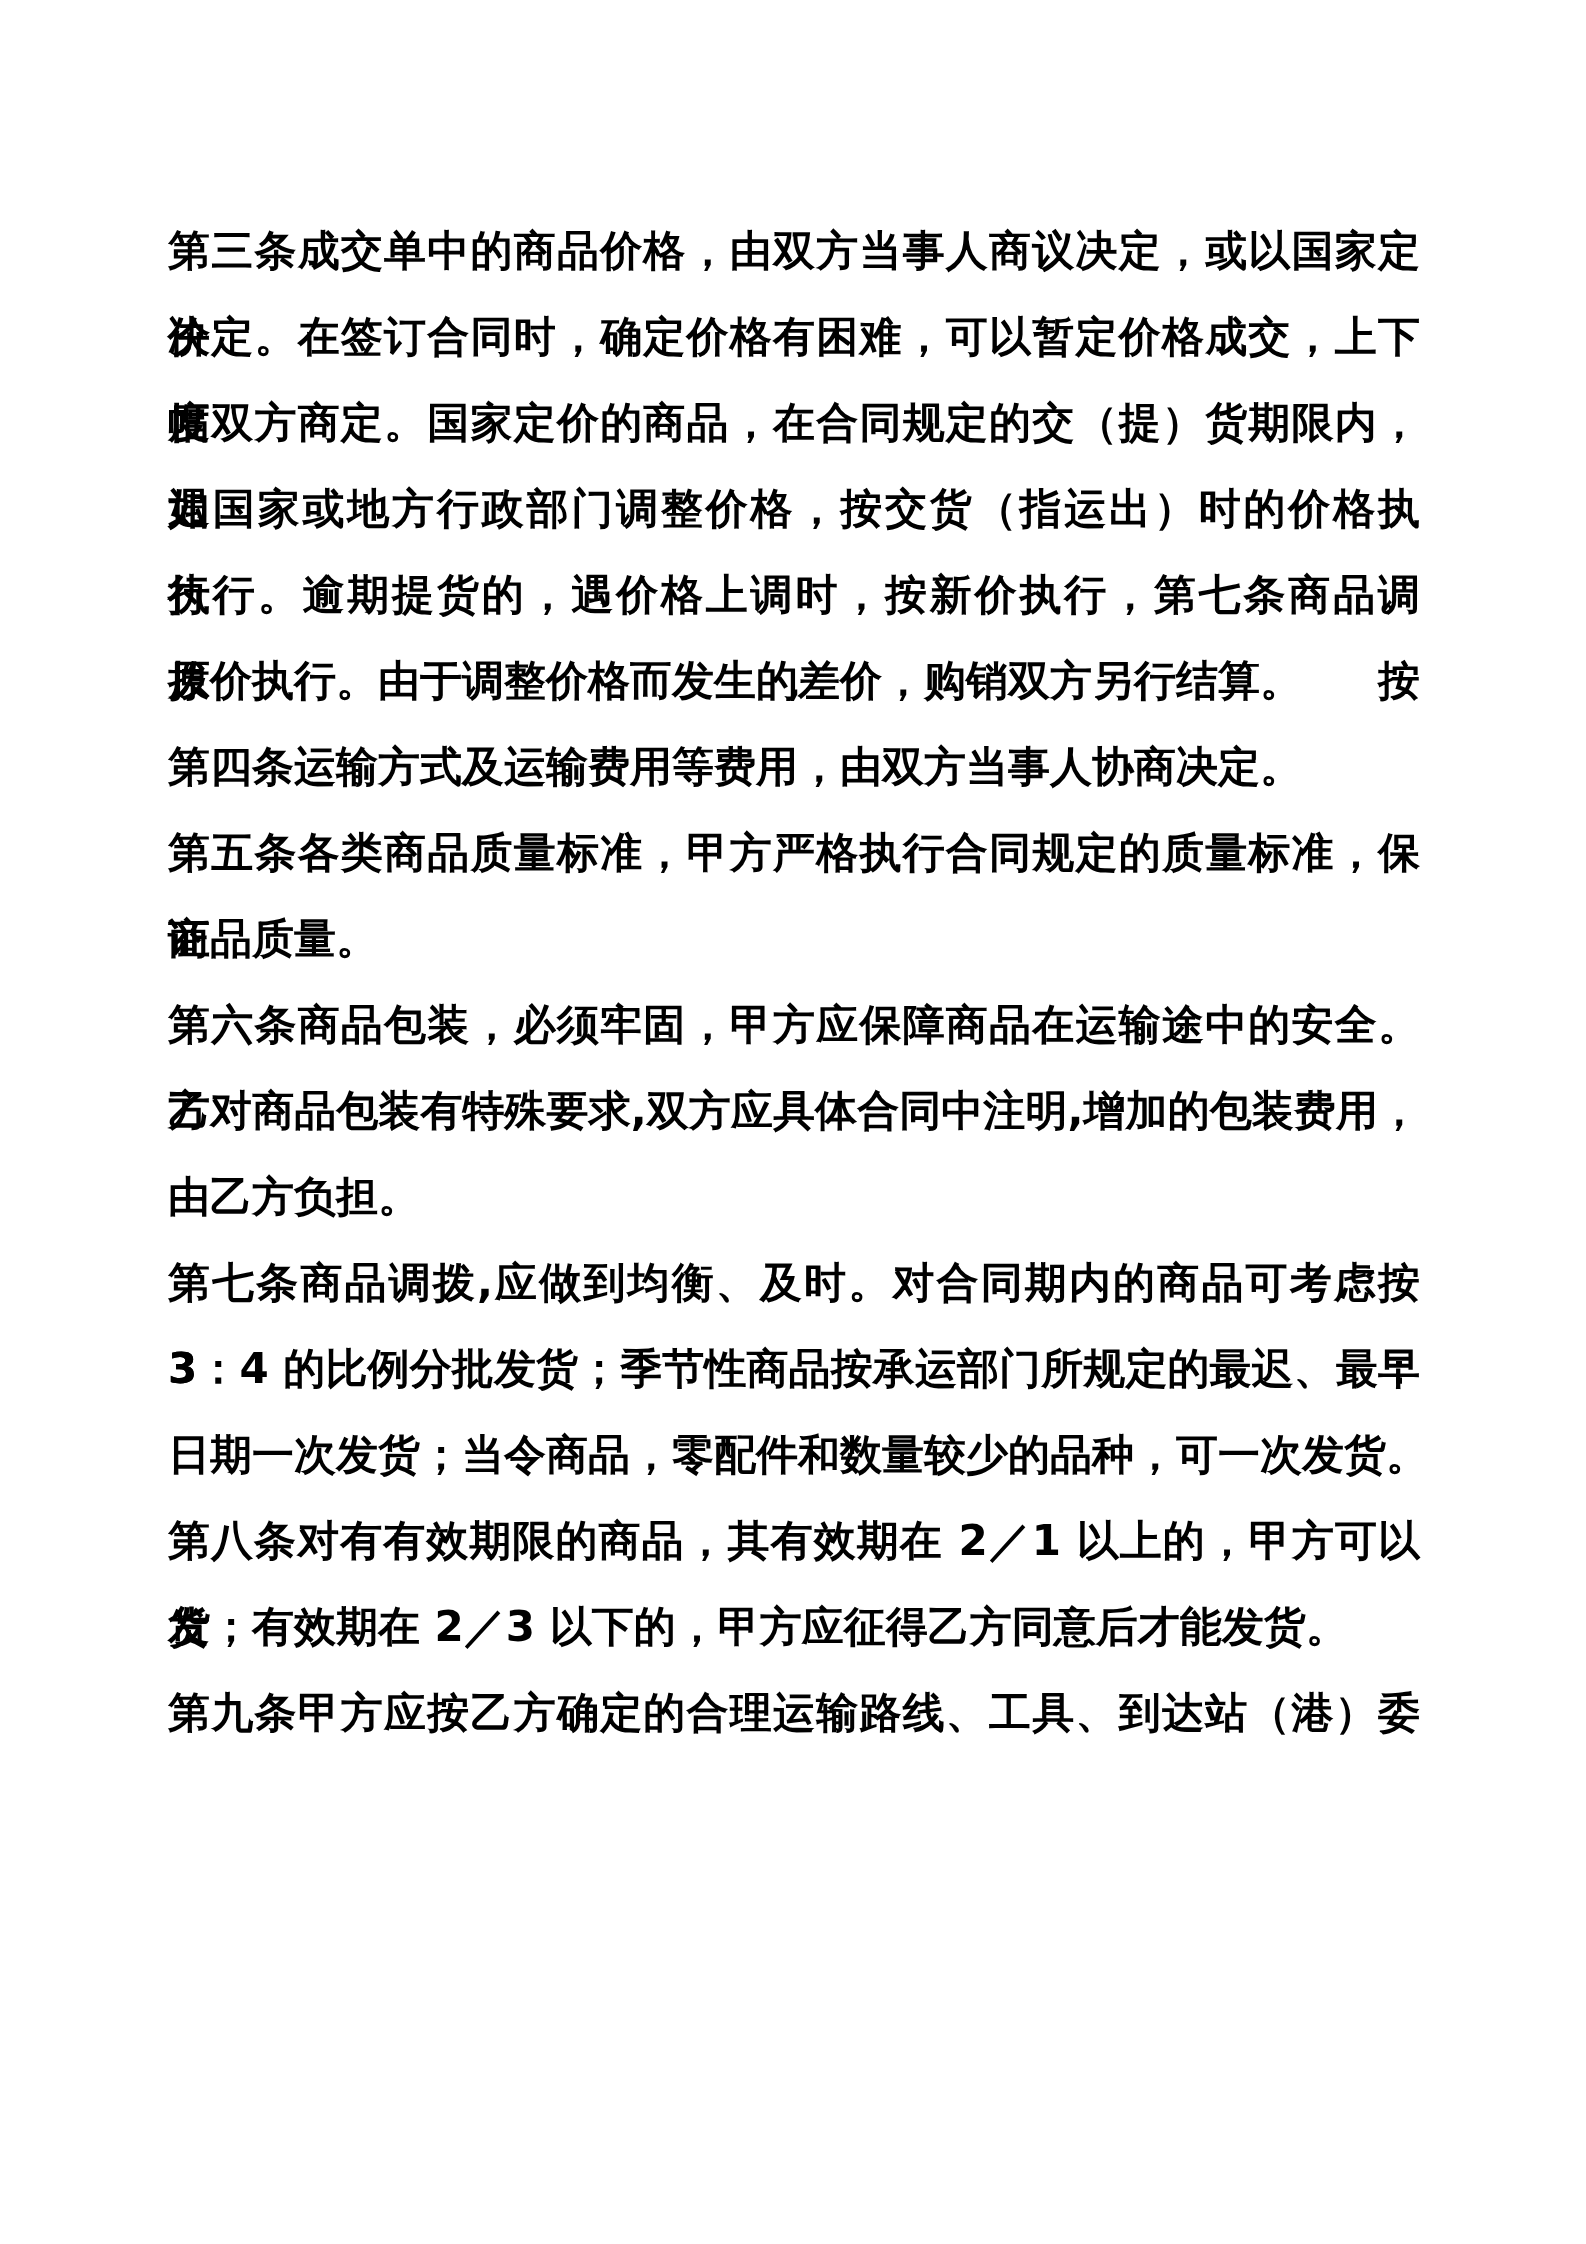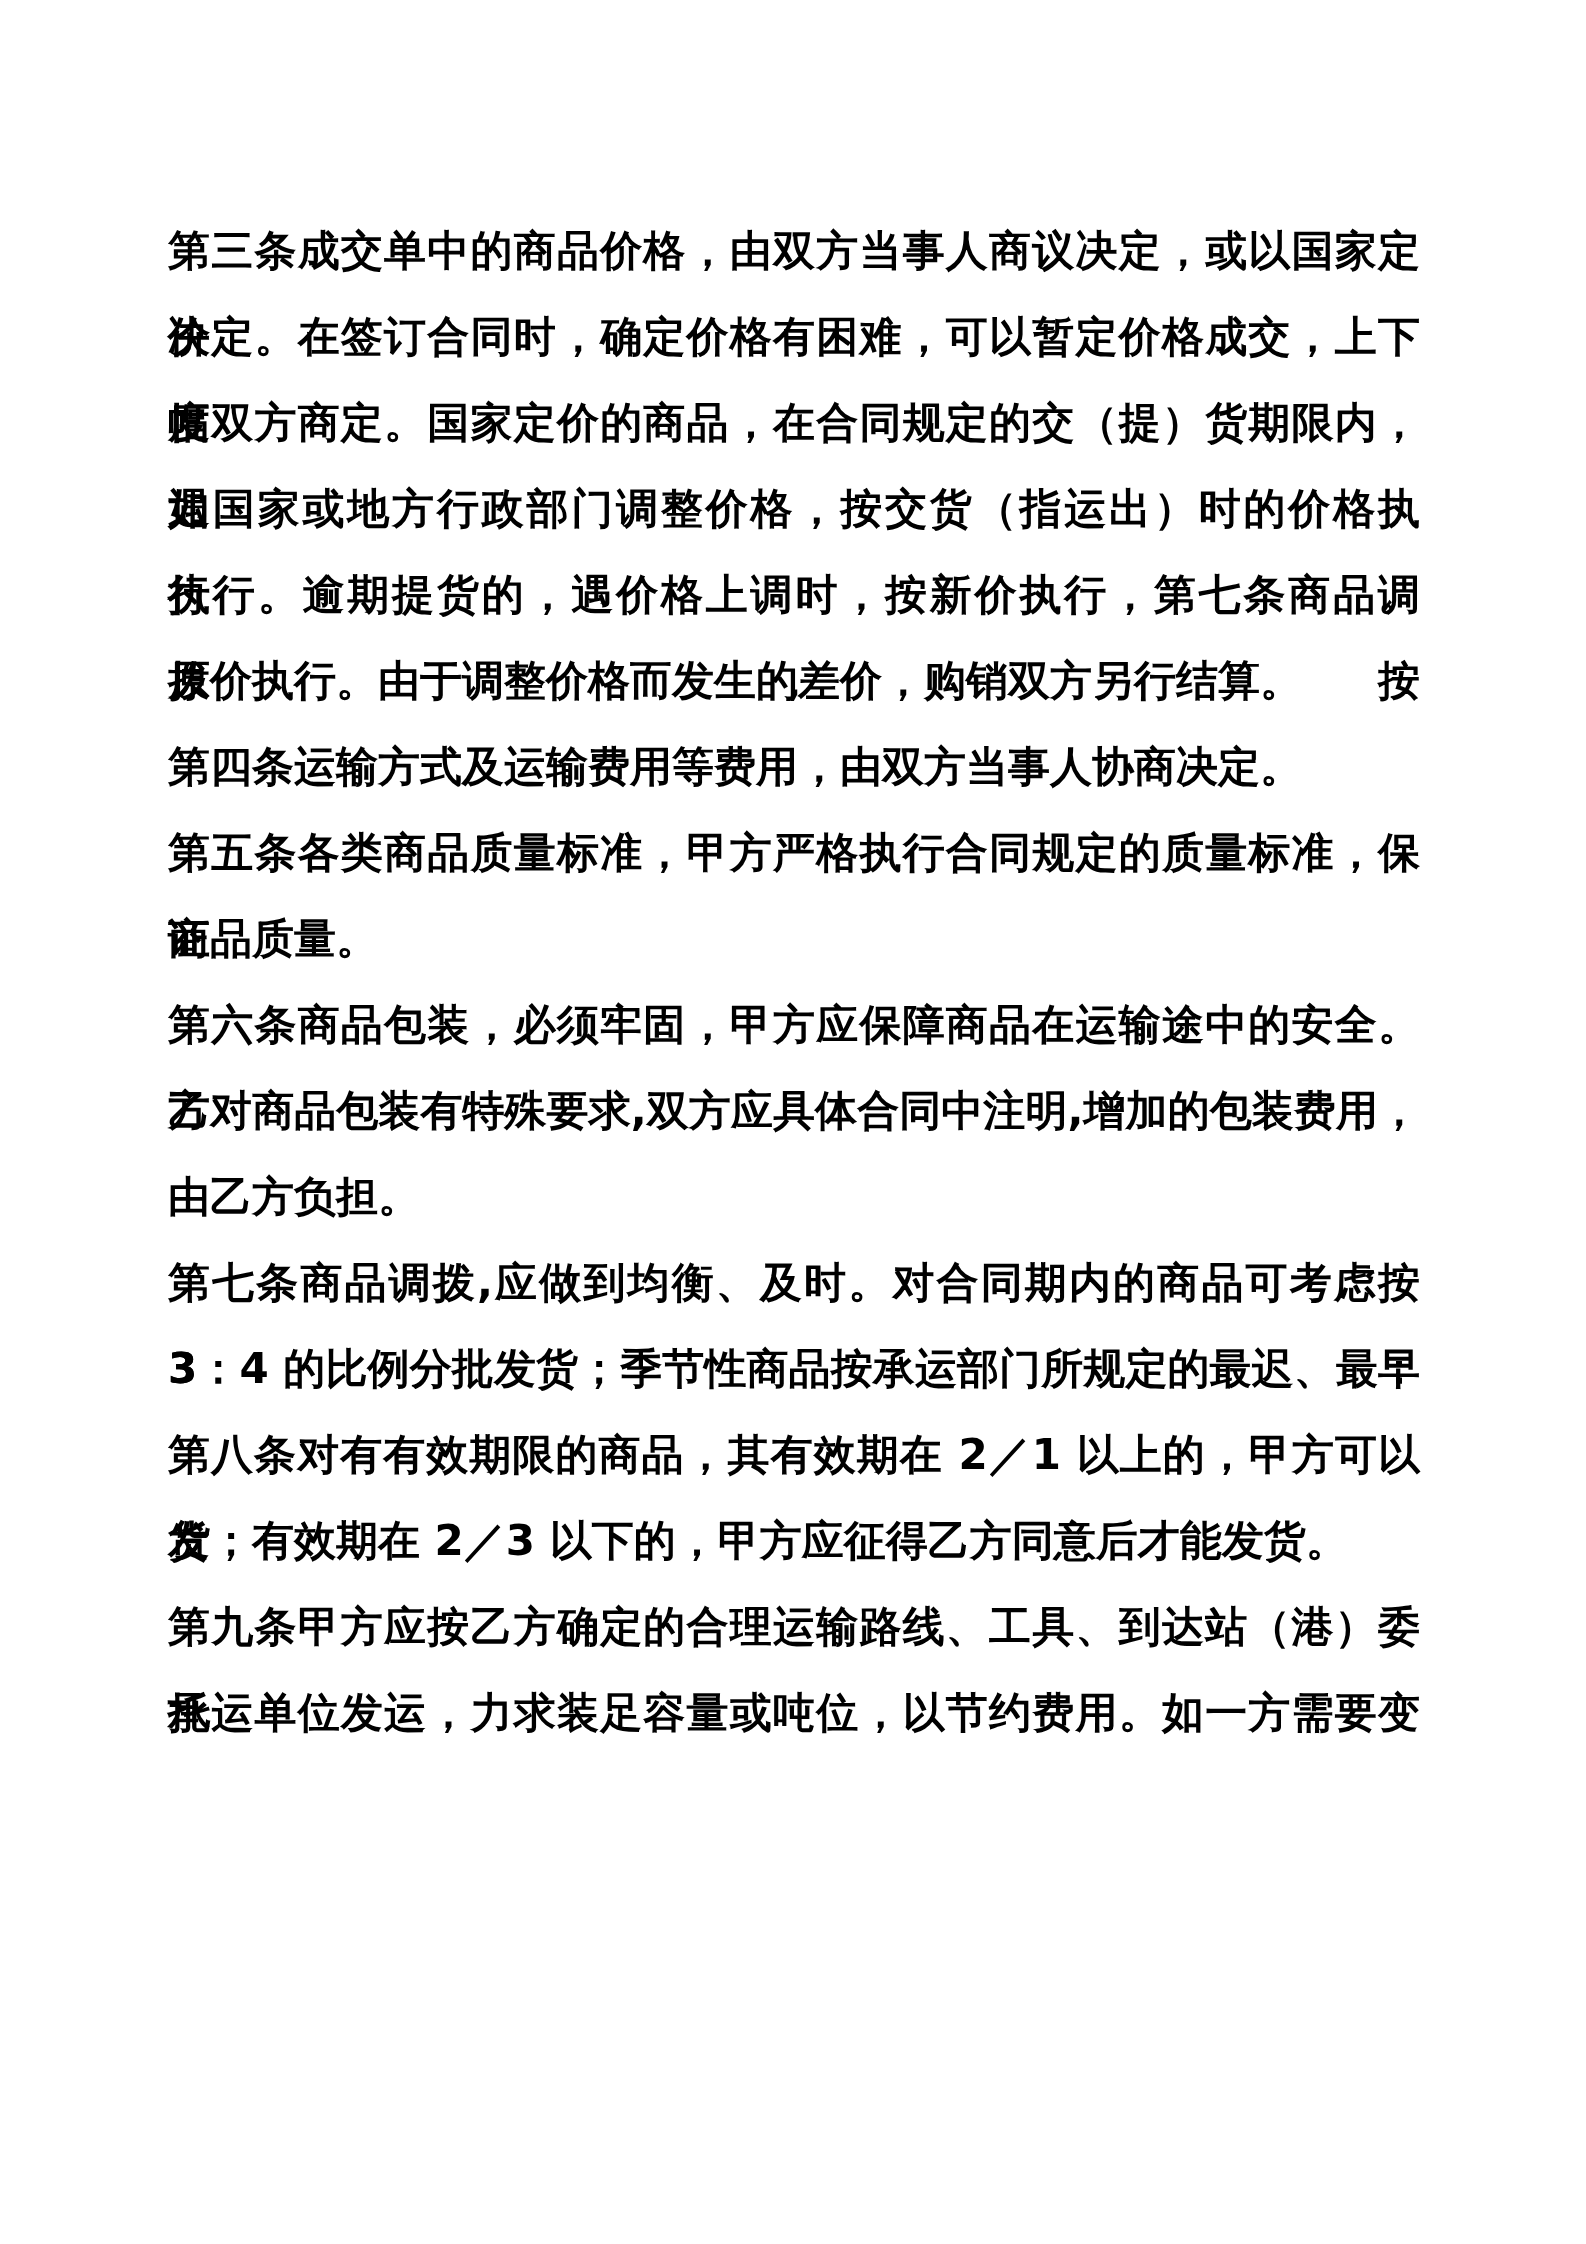--- a/index.html
+++ b/index.html
@@ -49,20 +49,21 @@
     <div class="line fill">执行。逾期提货的，遇价格上调时，按新价执行，第七条商品调拨，按</div>
     <div class="line">原价执行。由于调整价格而发生的差价，购销双方另行结算。</div>
     <div class="line">第四条运输方式及运输费用等费用，由双方当事人协商决定。</div>
     <div class="line fill">第五条各类商品质量标准，甲方严格执行合同规定的质量标准，保证</div>
     <div class="line">商品质量。</div>
     <div class="line fill">第六条商品包装，必须牢固，甲方应保障商品在运输途中的安全。乙</div>
     <div class="line fill">方对商品包装有特殊要求,双方应具体合同中注明,增加的包装费用，</div>
     <div class="line">由乙方负担。</div>
     <div class="line fill">第七条商品调拨,应做到均衡、及时。对合同期内的商品可考虑按 3：</div>
     <div class="line fill">3：4 的比例分批发货；季节性商品按承运部门所规定的最迟、最早</div>
+    <div class="line">日期一次发货；当令商品，零配件和数量较少的品种，可一次发货。</div>
     <div class="line fill">第八条对有有效期限的商品，其有效期在 2／1 以上的，甲方可以发</div>
     <div class="line">货；有效期在 2／3 以下的，甲方应征得乙方同意后才能发货。</div>
     <div class="line fill">第九条甲方应按乙方确定的合理运输路线、工具、到达站（港）委托</div>
     <div class="line fill">承运单位发运，力求装足容量或吨位，以节约费用。如一方需要变更</div>
     <div class="line fill">运输路线、工具、到达站时，应及时通知对方，并进行协商，取得一</div>
     <div class="line">致意见后，再办理发运，由此而影响合同期限，不以违约处理。</div>
   </div>
 </div>
 
 </body></html>

